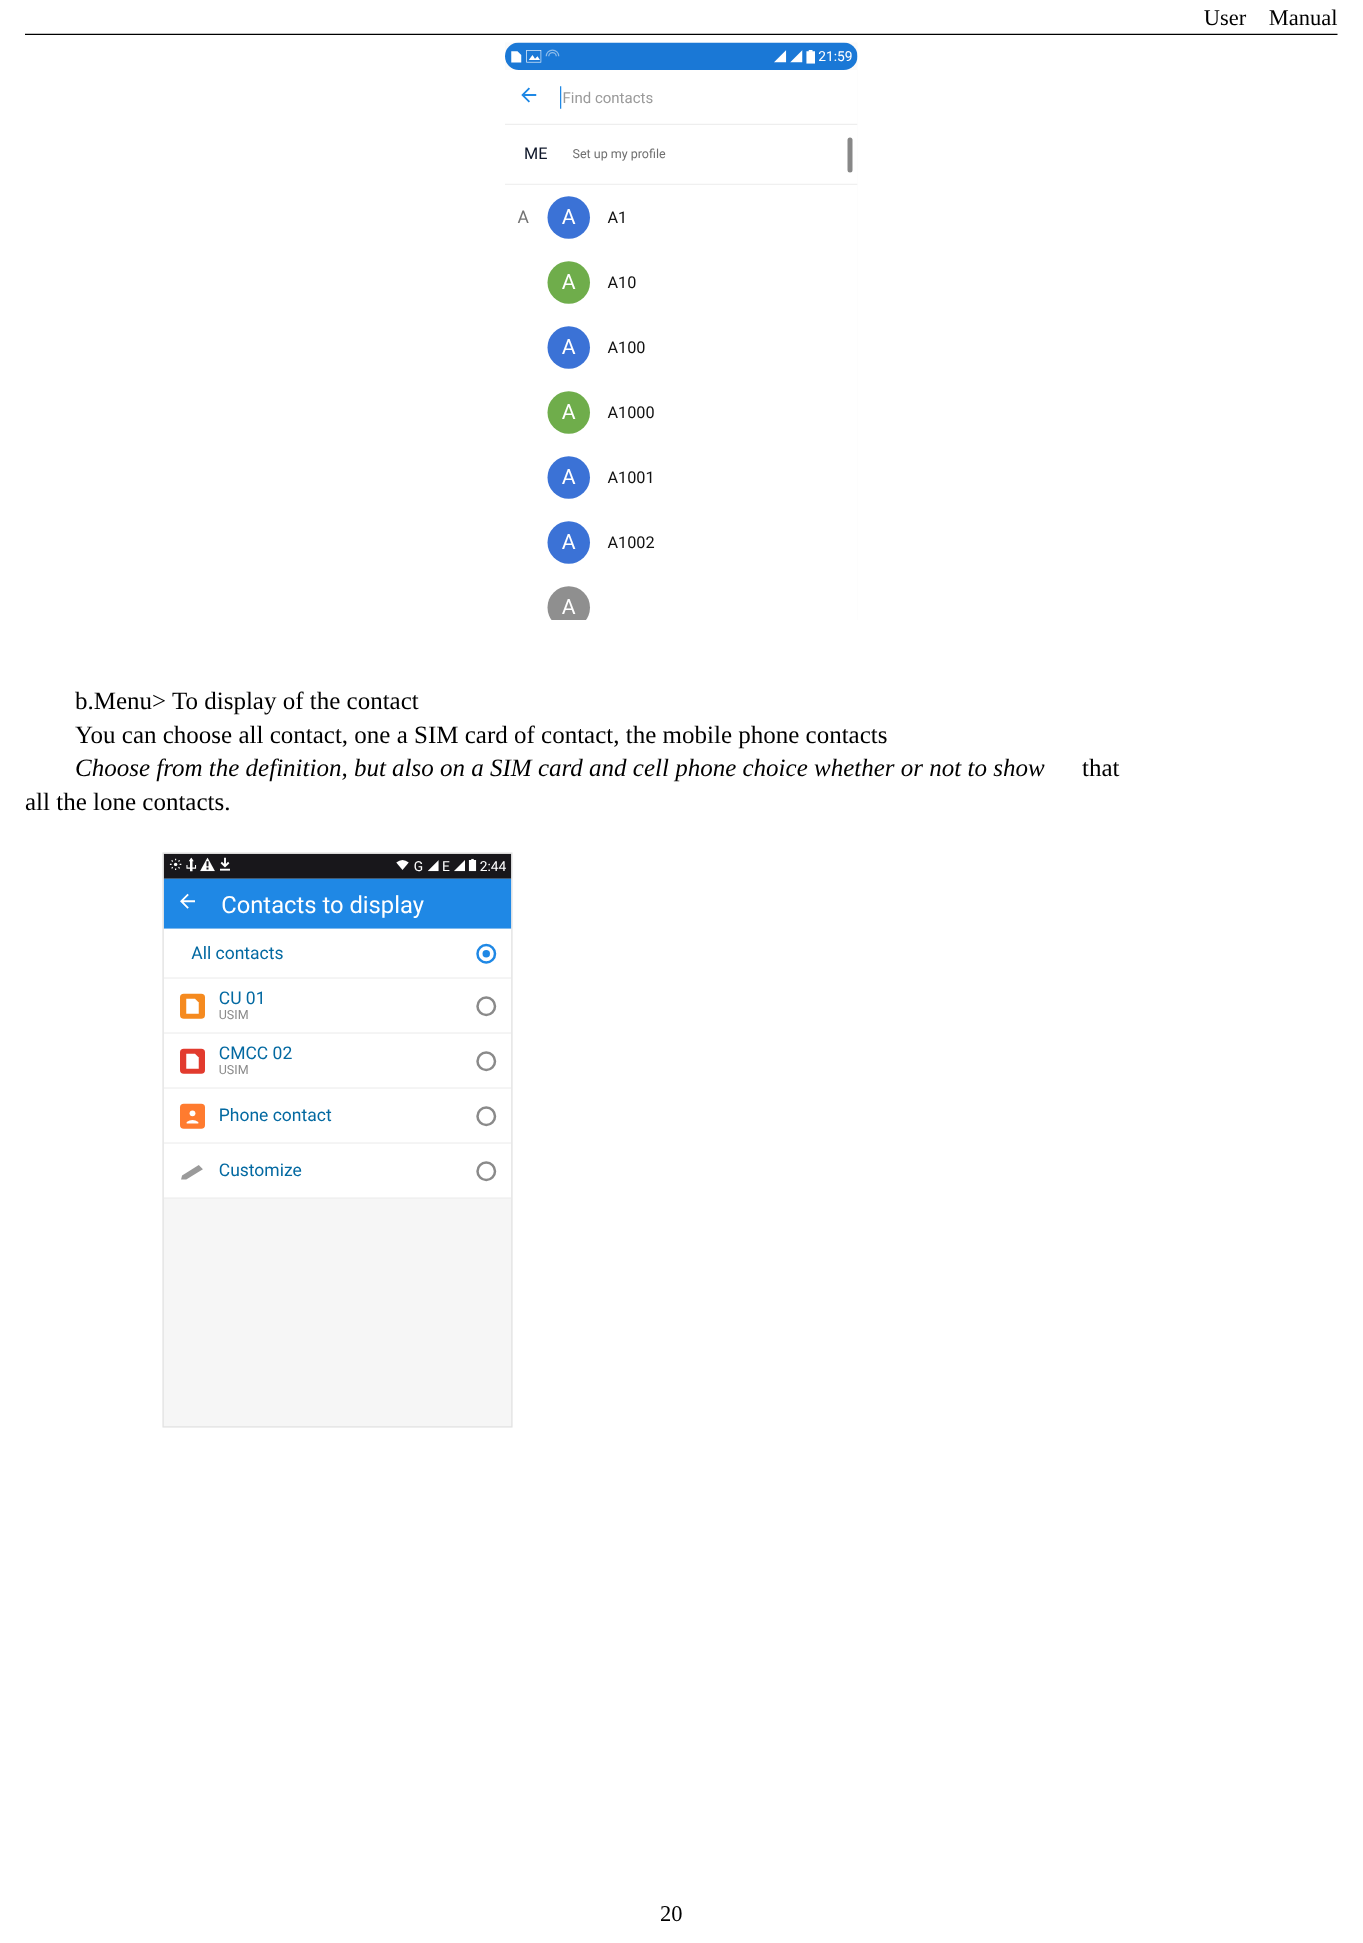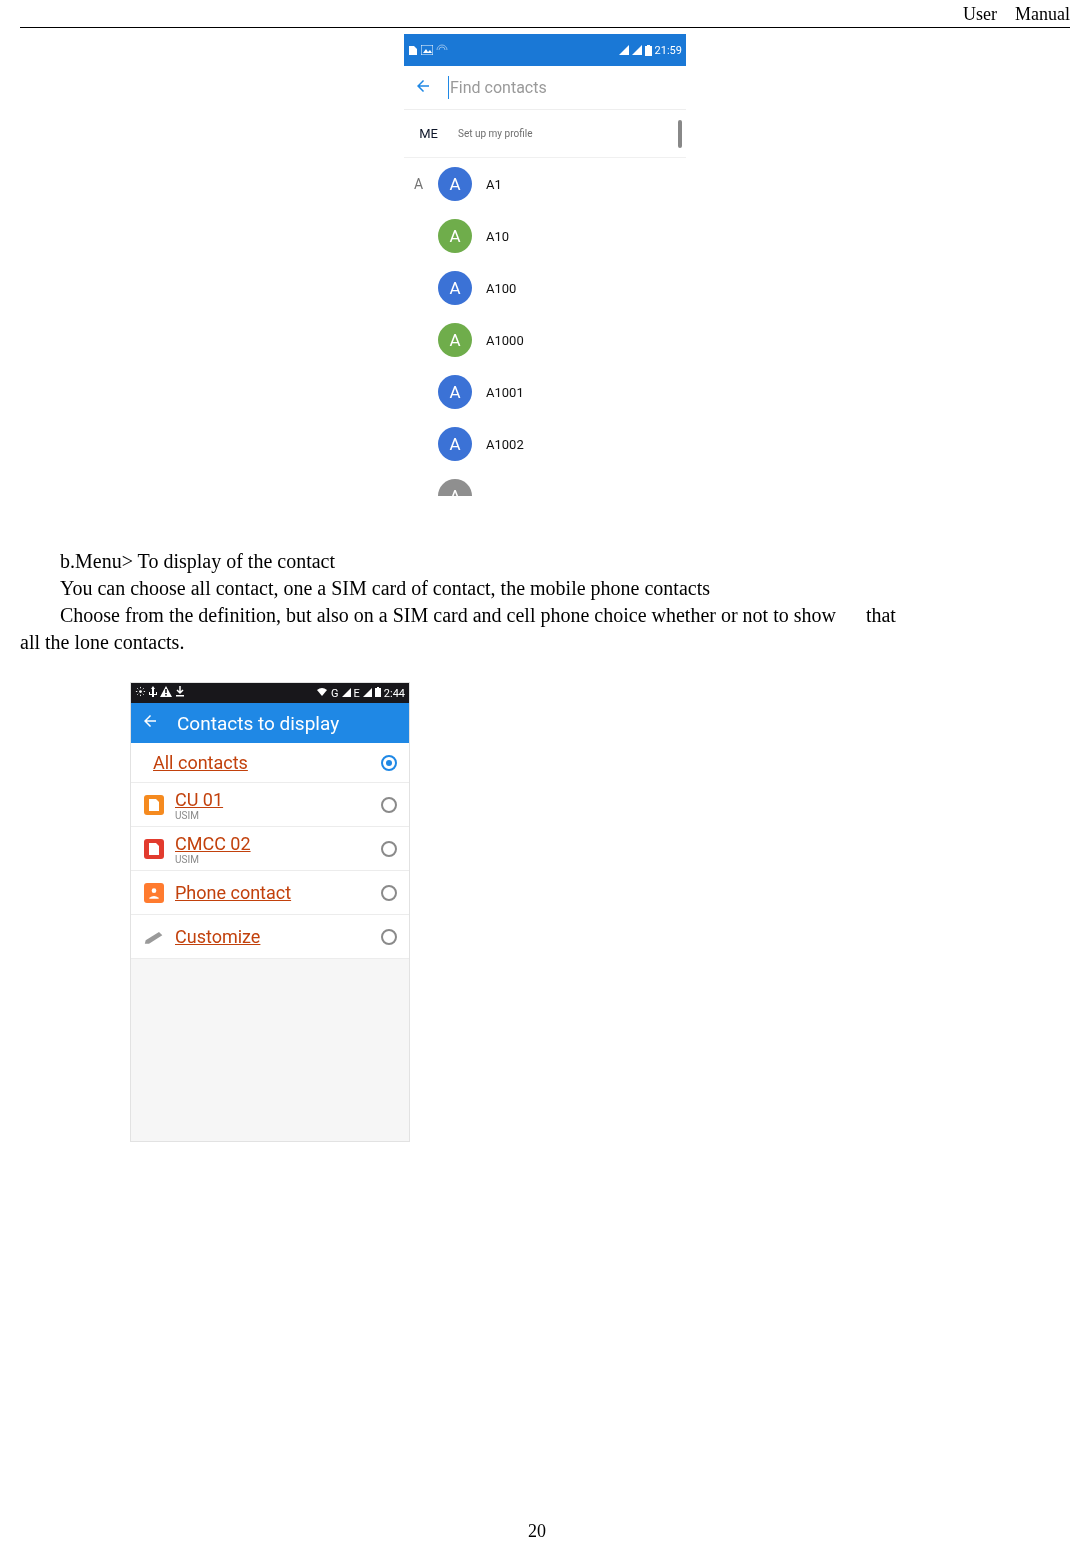--- a/index.html
+++ b/index.html
@@ -32,42 +32,43 @@
   .shot1 {
     width: 282px;
     height: 462px;
     margin: 6px auto 0 auto;
     background: #fafafa;
     position: relative;
     overflow: hidden;
     font-family: Roboto, Arial, sans-serif;
   }
   .statusbar1 {
-    height: 32px;
+    height: 22px;
     background: #1a78d6;
     color: #fff;
     display: flex;
     align-items: center;
     font-size: 11px;
     padding: 0 4px;
     justify-content: space-between;
+    border-radius: 11px;
   }
   .statusbar1 .left-icons, .statusbar1 .right-icons { display: flex; align-items: center; gap: 3px; }
   .statusbar1 svg { display: block; }
   .searchrow {
     height: 44px;
     background: #fff;
     display: flex;
     align-items: center;
     padding: 0 10px;
     gap: 18px;
     border-bottom: 1px solid #eee;
   }
   .back-arrow { color: #1f88e5; }
-  .search-ph { color: #9a9a9a; font-size: 16px; flex: 1; position: relative; }
+  .search-ph { color: #9a9a9a; font-size: 12px; flex: 1; position: relative; }
   .caret-line { position: absolute; left: -2px; top: -2px; bottom: -2px; width: 1px; background: #1f88e5; }
   .me-row {
     height: 48px;
     display: flex;
     align-items: center;
     padding-left: 10px;
     gap: 20px;
     background: #fff;
     border-bottom: 1px solid #f0f0f0;
     position: relative;
@@ -103,21 +104,21 @@
   .contact-name { font-size: 13px; color: #111; }
 
   
   .body-text {
     margin: 52px 20px 0 20px;
     font-size: 20px;
     line-height: 1.35;
   }
   .indent { text-indent: 40px; }
   .line-combo { display:flex; }
-  .line-combo .first { text-indent:40px; flex:0 0 auto; padding-right:30px;}
+  .line-combo .first { text-indent:40px; flex:0 0 auto; padding-right:30px;font-style:italic;}
 
   
   .shot2 {
     width: 280px;
     height: 460px;
     margin: 26px 0 0 130px;
     background: #f6f6f6;
     border: 1px solid #e2e2e2;
     font-family: Roboto, Arial, sans-serif;
     overflow: hidden;
@@ -148,21 +149,21 @@
     background: #fff;
     border-bottom: 1px solid #ececec;
     display: flex;
     align-items: center;
     padding: 0 12px;
     gap: 10px;
   }
   .opt-row:first-of-type { height: 40px; }
   .opt-icon { width: 22px; height: 22px; display:flex; align-items:center; justify-content:center;}
   .opt-labels { flex: 1; display:flex; flex-direction:column; justify-content:center; }
-  .opt-label { font-size: 18px; color: #c2410c; text-decoration: underline; }
+  .opt-label { font-size: 14px; color: #0369a1; }
   .opt-sub   { font-size: 10px; color: #8a8a8a; }
   .radio {
     width: 16px; height: 16px; border-radius: 50%;
     border: 2px solid #8a8a8a;
   }
   .radio.selected { border-color: #1f88e5; position: relative; }
   .radio.selected::after {
     content: ""; position: absolute; left: 3px; top: 3px;
     width: 6px; height: 6px; border-radius: 50%; background: #1f88e5;
   }

